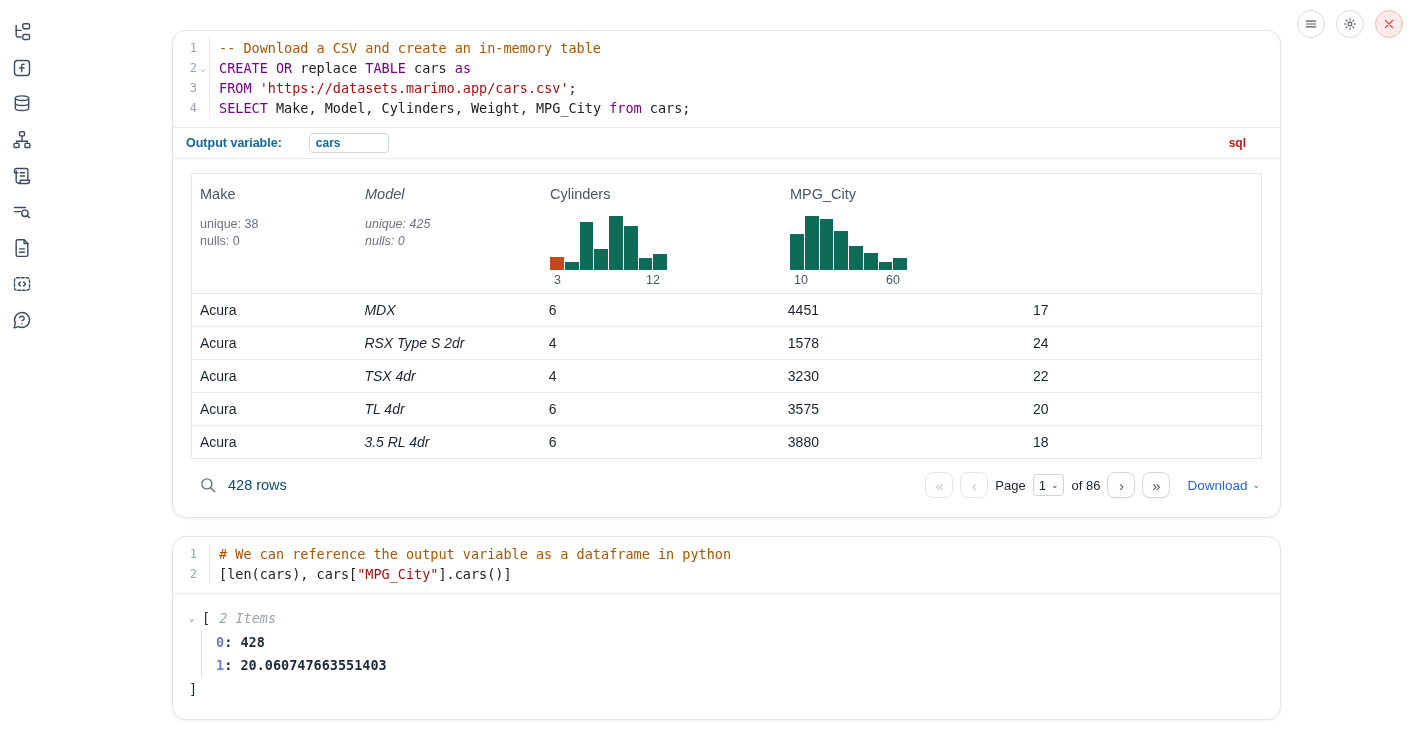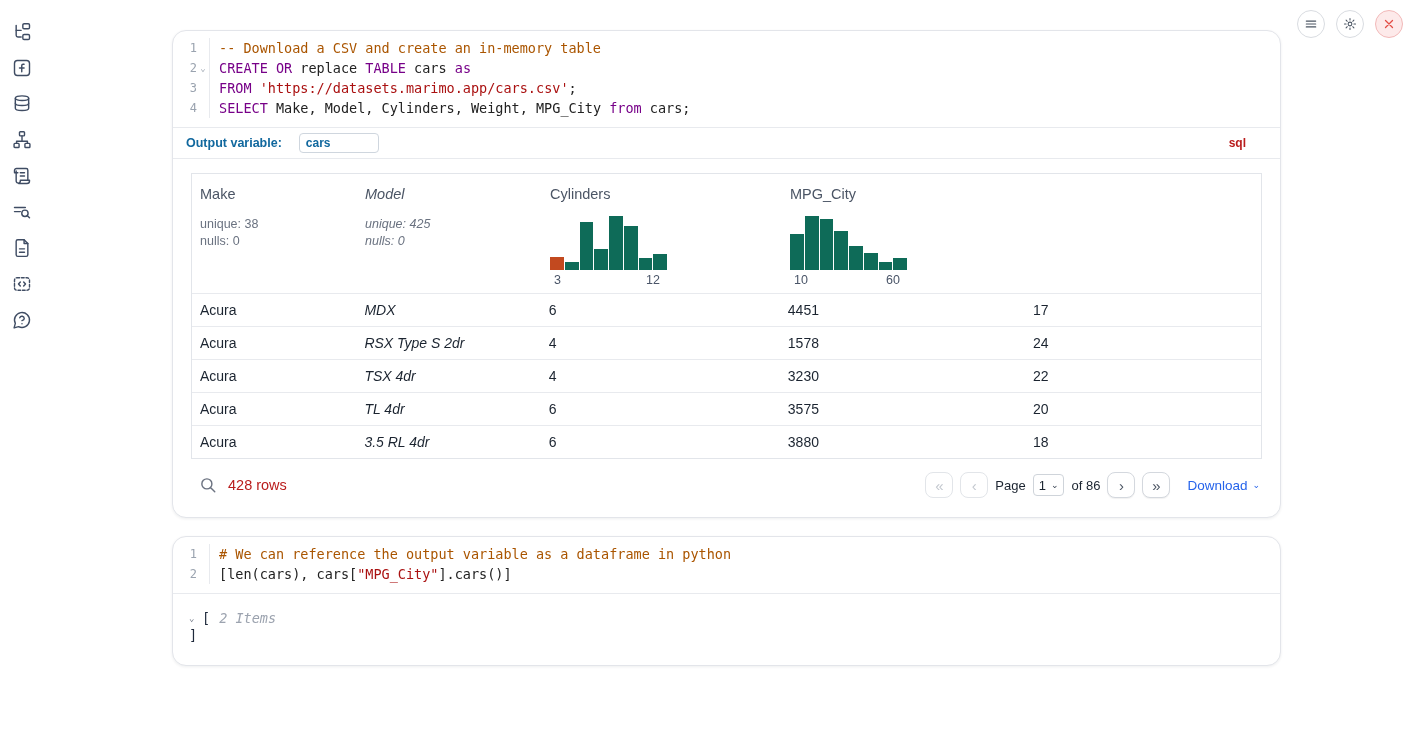--- a/index.html
+++ b/index.html
@@ -41,21 +41,21 @@
   .code-line { display:flex; align-items:stretch; }
   .gutter { flex:0 0 24px; text-align:right; color:#9aa3af; font-size:12px; line-height:20px; }
   .fold-zone { flex:0 0 12px; color:#9aa3af; font-size:9px; line-height:20px; text-align:center; }
   .code-content { flex:1; border-left:1px solid #e8eaee; padding-left:9px; white-space:pre; color:#222; }
   .tok-kw { color:#770088; }
   .tok-comment { color:#aa5500; }
   .tok-str { color:#aa1111; }
 
   
   .outvar-row {
-    display:flex; align-items:center; gap:17px;
+    display:flex; align-items:center; gap:27px;
     padding:5px 34px 5px 13px; border-top:1px solid #e8eaee;
   }
   .outvar-label { color:#11689e; font-weight:bold; font-size:12.5px; }
   .outvar-input {
     width:80px; height:20px; border:1px solid #cfd6de; border-radius:4px;
     font-family:"Liberation Sans", sans-serif; font-size:12px; font-weight:bold;
     color:#11689e; padding:0 6px; outline:none;
   }
   .lang-badge { margin-left:auto; color:#b91c1c; font-weight:bold; font-size:12px; }
 
@@ -74,21 +74,21 @@
   .hist { margin-top:14px; width:118px; }
   .hist-bars { display:flex; align-items:flex-end; height:54px; }
   .hist-bars .bar { flex:1; margin-right:1px; border-radius:0; }
   .hist-labels { display:flex; justify-content:space-between; font-size:12.5px; color:#4a5568; margin-top:3px; padding:0 8px 0 4px; }
   .tr { display:flex; align-items:center; height:33px; border-top:1px solid #e8eaee; font-size:14px; color:#1b2430; }
   .td { padding-left:8px; overflow:hidden; white-space:nowrap; }
 
   
   .table-footer { display:flex; align-items:center; margin-top:10px; padding:0 2px 0 8px; height:32px; }
   .search-btn { width:18px; height:18px; color:#6b7280; cursor:pointer; }
-  .row-count { margin-left:11px; font-size:14.5px; color:#b91c1c; }
+  .row-count { margin-left:11px; font-size:14.5px; color:#0c4a6e; }
   .pager { margin-left:auto; display:flex; align-items:center; gap:7px; }
   .pg-btn {
     width:28px; height:26px; border:1px solid #d4d8de; border-radius:8px; background:#fff;
     display:flex; align-items:center; justify-content:center; font-size:15px; color:#4b5563;
     box-shadow:0 1px 1px rgba(0,0,0,0.06); cursor:pointer; line-height:1;
   }
   .pg-btn.disabled { color:#c3c8cf; border-color:#e2e5e9; box-shadow:none; }
   .page-label, .page-total { font-size:13px; color:#1b2430; }
   .page-select {
     height:22px; border:1px solid #cfd4da; border-radius:4px; background:#fff;
@@ -372,17 +372,21 @@
           <span class="fold-zone"></span>
           <span class="code-content"><span class="tok-plain">[len(cars), cars[</span><span class="tok-str">"MPG_City"</span><span class="tok-plain">].cars()]</span></span>
         </div>
       </div>
     <div class="py-output">
       <div class="tree-head">
         <span class="tree-toggle">⌄</span>
         <span>[</span>
         <span class="tree-count">2 Items</span>
       </div>
+      <div class="tree-body" id="tree-body">
+          <div class="tree-row"><span class="tree-key">0</span><span>: </span><span class="tree-val">428</span></div>
+          <div class="tree-row"><span class="tree-key">1</span><span>: </span><span class="tree-val">20.060747663551403</span></div>
+        </div>
       <div class="tree-close">]</div>
     </div>
   </section>
 
 </main>
 
 </body></html>

